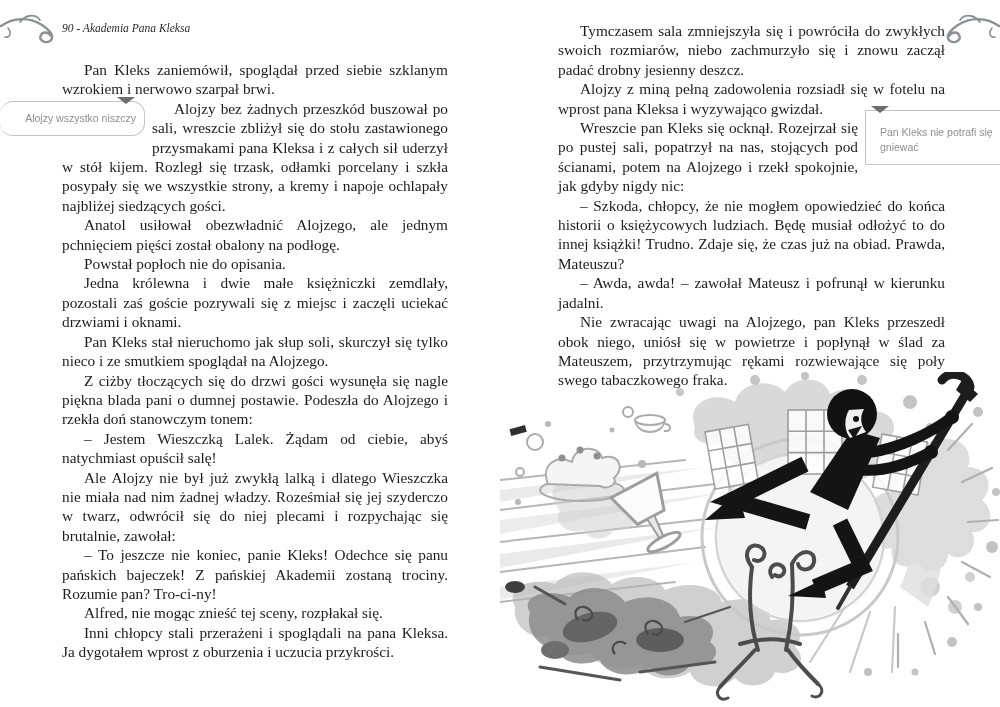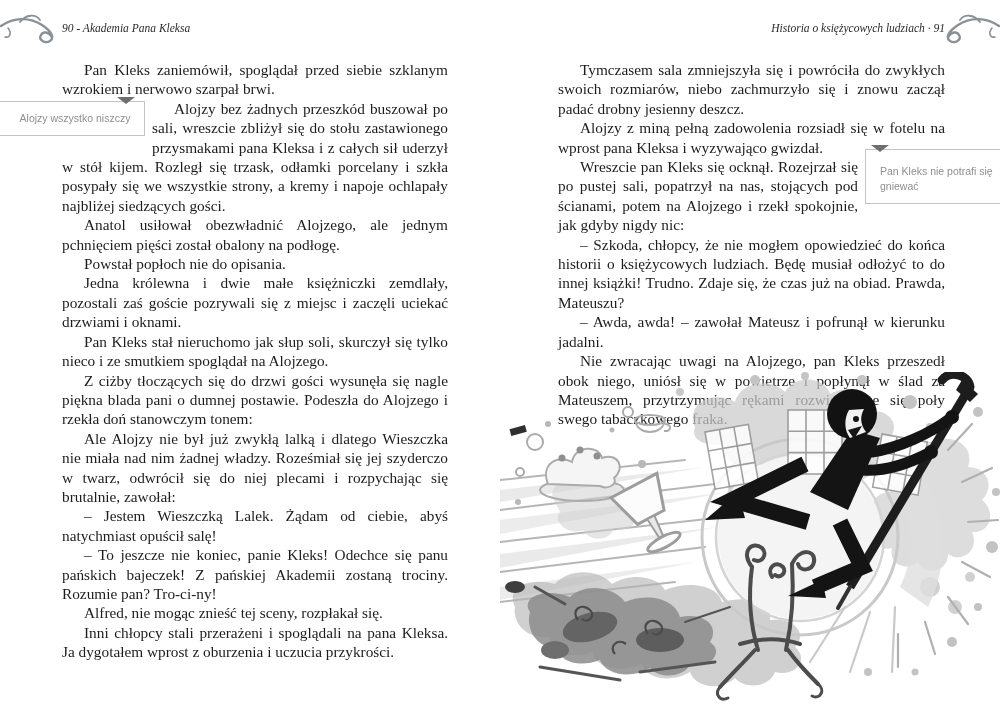--- a/index.html
+++ b/index.html
@@ -27,22 +27,23 @@
   .margin-note{
     position:relative;display:block;background:#fff;
     font-family:"Liberation Sans", sans-serif;
     font-size:10.5px;line-height:15px;color:#8f8f8f;
     border:1px solid #c4c4c4;box-sizing:border-box;
     text-indent:0;
   }
   .margin-note-left{
     float:left;width:145px;margin-left:-62px;margin-right:7px;
     margin-top:2px;margin-bottom:18px;
-    border-left:none;padding:9px 8px 9px 14px;text-align:center;
+    border-left:none;padding:9px 8px 9px 14px;text-align:right;
     white-space:nowrap;
+    border-radius:13px;
   }
   .margin-note-right{
     float:right;width:135px;margin-right:-55px;margin-left:7px;
     margin-top:-8px;margin-bottom:8px;
     border-right:none;padding:14px 6px 9px 14px;text-align:left;
   }
   .note-marker{
     position:absolute;top:-5px;width:0;height:0;
     border-left:9px solid transparent;border-right:9px solid transparent;
     border-top:7px solid #6e6e6e;
@@ -79,31 +80,30 @@
   <div class="page page-left">
     <div class="running-head">90 - Akademia Pana Kleksa</div>
     <div class="bodycopy">
       <p class="para"><span class="ptext">Pan Kleks zaniemówił, spoglądał przed siebie szklanym wzrokiem i nerwowo szarpał brwi.</span></p>
       <p class="para"><span class="margin-note margin-note-left"><span class="note-marker"></span><span class="note-text">Alojzy wszystko niszczy</span></span><span class="ptext">Alojzy bez żadnych przeszkód buszował po sali, wreszcie zbliżył się do stołu zastawionego przysmakami pana Kleksa i z całych sił uderzył w stół kijem. Rozległ się trzask, odłamki porcelany i szkła posypały się we wszystkie strony, a kremy i napoje ochlapały najbliżej siedzących gości.</span></p>
       <p class="para"><span class="ptext">Anatol usiłował obezwładnić Alojzego, ale jednym pchnięciem pięści został obalony na podłogę.</span></p>
       <p class="para"><span class="ptext">Powstał popłoch nie do opisania.</span></p>
       <p class="para"><span class="ptext">Jedna królewna i dwie małe księżniczki zemdlały, pozostali zaś goście pozrywali się z miejsc i zaczęli uciekać drzwiami i oknami.</span></p>
       <p class="para"><span class="ptext">Pan Kleks stał nieruchomo jak słup soli, skurczył się tylko nieco i ze smutkiem spoglądał na Alojzego.</span></p>
       <p class="para"><span class="ptext">Z ciżby tłoczących się do drzwi gości wysunęła się nagle piękna blada pani o dumnej postawie. Podeszła do Alojzego i rzekła doń stanowczym tonem:</span></p>
+      <p class="para"><span class="ptext">– Jestem Wieszczką Lalek. Żądam od ciebie, abyś natychmiast opuścił salę!</span></p>
       <p class="para"><span class="ptext">Ale Alojzy nie był już zwykłą lalką i dlatego Wieszczka nie miała nad nim żadnej władzy. Roześmiał się jej szyderczo w twarz, odwrócił się do niej plecami i rozpychając się brutalnie, zawołał:</span></p>
-      <p class="para"><span class="ptext">– Jestem Wieszczką Lalek. Żądam od ciebie, abyś natychmiast opuścił salę!</span></p>
       <p class="para"><span class="ptext">– To jeszcze nie koniec, panie Kleks! Odechce się panu pańskich bajeczek! Z pańskiej Akademii zostaną trociny. Rozumie pan? Tro-ci-ny!</span></p>
       <p class="para"><span class="ptext">Alfred, nie mogąc znieść tej sceny, rozpłakał się.</span></p>
       <p class="para"><span class="ptext">Inni chłopcy stali przerażeni i spoglądali na pana Kleksa. Ja dygotałem wprost z oburzenia i uczucia przykrości.</span></p>
 
     </div>
   </div>
 
   <div class="page page-right">
-    <div class="running-head rh-right">Historia o księżycowych ludziach · 91</div>
     <div class="bodycopy">
       <p class="para"><span class="ptext">Tymczasem sala zmniejszyła się i powróciła do zwykłych swoich rozmiarów, niebo zachmurzyło się i znowu zaczął padać drobny jesienny deszcz.</span></p>
       <p class="para"><span class="ptext">Alojzy z miną pełną zadowolenia rozsiadł się w fotelu na wprost pana Kleksa i wyzywająco gwizdał.</span></p>
       <p class="para"><span class="margin-note margin-note-right"><span class="note-marker"></span><span class="note-text">Pan Kleks nie potrafi się gniewać</span></span><span class="ptext">Wreszcie pan Kleks się ocknął. Rozejrzał się po pustej sali, popatrzył na nas, stojących pod ścianami, potem na Alojzego i rzekł spokojnie, jak gdyby nigdy nic:</span></p>
       <p class="para"><span class="ptext">– Szkoda, chłopcy, że nie mogłem opowiedzieć do końca historii o księżycowych ludziach. Będę musiał odłożyć to do innej książki! Trudno. Zdaje się, że czas już na obiad. Prawda, Mateuszu?</span></p>
       <p class="para"><span class="ptext">– Awda, awda! – zawołał Mateusz i pofrunął w kierunku jadalni.</span></p>
       <p class="para"><span class="ptext">Nie zwracając uwagi na Alojzego, pan Kleks przeszedł obok niego, uniósł się w powietrze i popłynął w ślad za Mateuszem, przytrzymując rękami rozwiewające się poły swego tabaczkowego fraka.</span></p>
     </div>
   </div>
 

